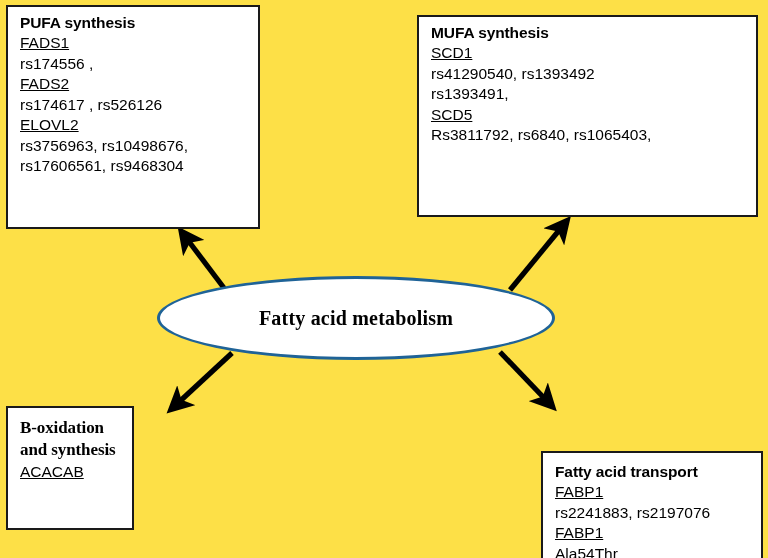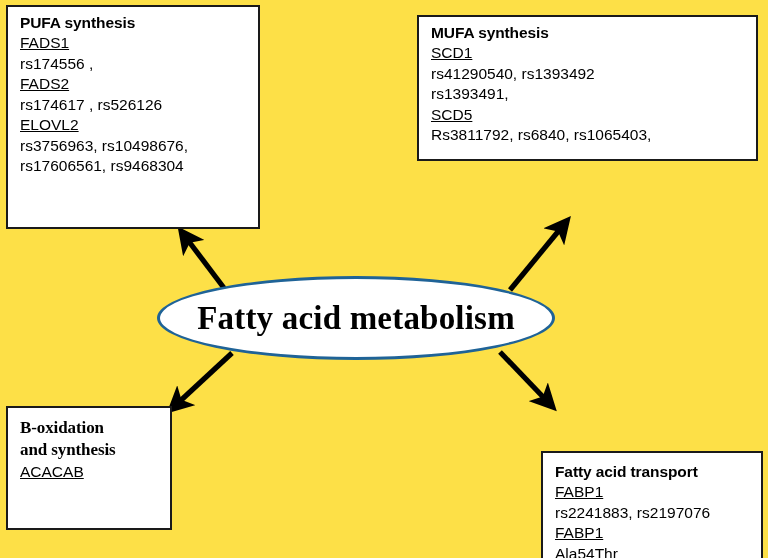--- a/index.html
+++ b/index.html
@@ -66,29 +66,29 @@
     border: 3px solid #1f6397;
     border-radius: 50%;
     background: #ffffff;
     display: flex;
     align-items: center;
     justify-content: center;
   }
   #center-ellipse-label {
     font-family: "Liberation Serif", serif;
     font-weight: bold;
-    font-size: 33px;
+    font-size: 20px;
     color: #000000;
     white-space: nowrap;
     letter-spacing: 0.2px;
   }
   
   #box-pufa      { left: 6px;   top: 5px;   width: 254px; height: 224px; }
-  #box-mufa      { left: 417px; top: 15px;  width: 341px; height: 146px; }
-  #box-boxidation{ left: 6px;   top: 406px; width: 166px; height: 124px; }
+  #box-mufa      { left: 417px; top: 15px;  width: 341px; height: 202px; }
+  #box-boxidation{ left: 6px;   top: 406px; width: 128px; height: 124px; }
   #box-transport { left: 541px; top: 406px; width: 222px; height: 148px; margin-top: 45px; }
   #box-boxidation { padding-top: 9px; }
   #box-transport  { padding-top: 9px; }
 </style>
 </head>
 <body>
 
 <div id="canvas">
 
   <svg id="arrow-layer" viewBox="0 0 768 558" width="768" height="558" aria-hidden="true">

